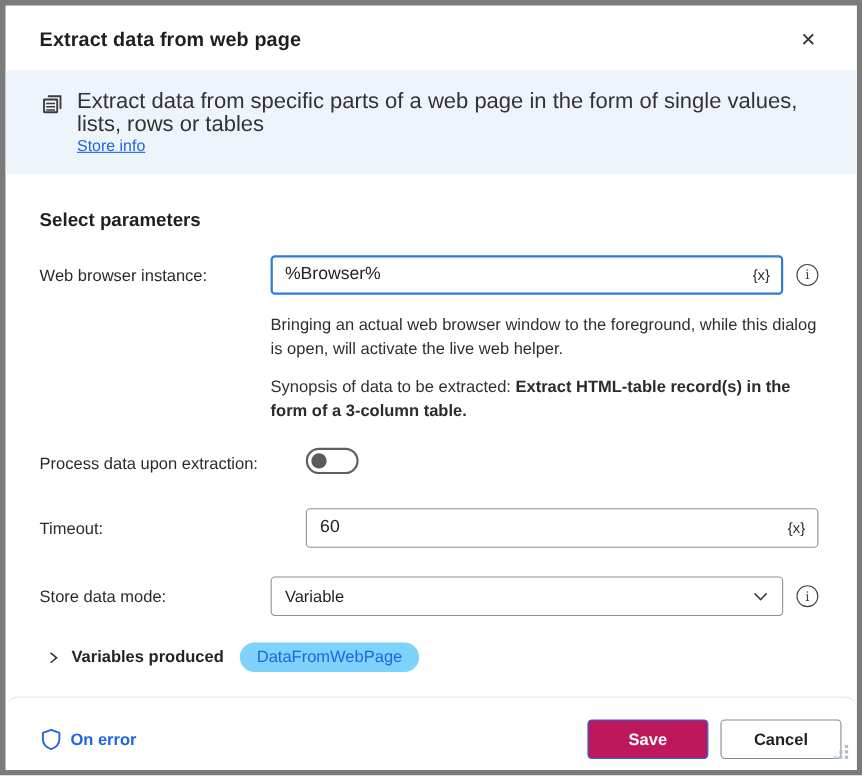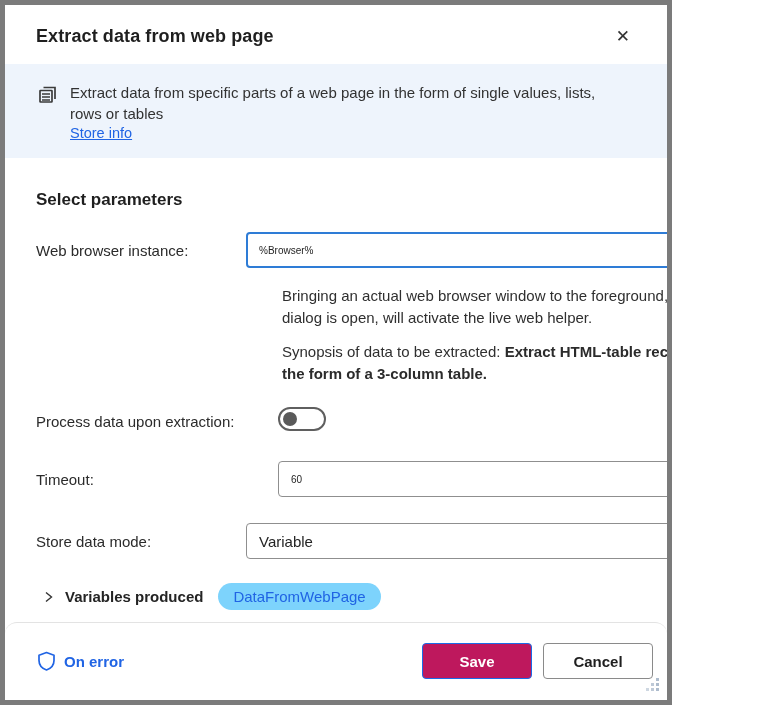--- a/index.html
+++ b/index.html
@@ -3,21 +3,21 @@
 <meta charset="utf-8">
 <style>
   * { margin: 0; padding: 0; box-sizing: border-box; }
   html, body { background: #ffffff; }
   body {
     font-family: "Liberation Sans", "DejaVu Sans", sans-serif;
     color: #2b2b2b;
     width: 784px; height: 705px;
   }
   .dialog {
-    width: 672px; height: 705px;
+    width: 784px; height: 705px;
     border: 5px solid #7b7b7b;
     background: #ffffff;
     display: flex; flex-direction: column;
     position: relative;
     overflow: hidden;
   }
   
   .dlg-header {
     display: flex; align-items: center; justify-content: space-between;
     padding: 19px 31px 15px 31px;
@@ -28,21 +28,21 @@
     background: none; border: none; cursor: pointer; padding: 4px 6px;
     font-family: "Liberation Sans", sans-serif;
   }
   
   .banner {
     background: #eef4fc;
     padding: 18px 40px 16px 31px;
     display: flex; gap: 11px; align-items: flex-start;
   }
   .banner-icon { flex: 0 0 auto; margin-top: 1px; }
-  .banner-text { font-size: 15px; line-height: 21px; color: #323232; }
+  .banner-text { font-size: 20px; line-height: 21px; color: #323232; }
   .more-info {
     display: inline-block; margin-top: 1px;
     color: #2064e4; text-decoration: underline;
     font-size: 14.5px; cursor: pointer;
   }
   
   .content { flex: 1 1 auto; padding: 0 31px; }
   .section-heading {
     font-size: 17px; font-weight: 700; color: #1f1f1f;
     margin: 32px 0 22px 0;
@@ -52,61 +52,61 @@
     grid-template-columns: 210px 466px 1fr;
     align-items: center;
   }
   .row-gap { margin-bottom: 26px; gap: 32px; }
   .param-label { font-size: 15px; color: #2b2b2b; padding-right: 10px; }
   .input-wrap { position: relative; width: 100%; }
   .text-input {
     width: 100%; height: 36px;
     border: 1px solid #8f8f8f; border-radius: 4px;
     padding: 0 42px 0 12px;
-    font-size: 10px; color: #242424;
+    font-size: 16px; color: #242424;
     font-family: "Liberation Sans", sans-serif;
     background: #fff; outline: none;
   }
   .text-input.focused { border: 2px solid #2e7cd6; padding-left: 11px; }
   .fx-btn {
     position: absolute; right: 9px; top: 50%; transform: translateY(-50%);
     font-size: 13.5px; color: #2b2b2b; background: none; border: none;
     cursor: pointer; padding: 2px 3px;
     font-family: "Liberation Sans", sans-serif;
   }
   .info-icon {
     width: 20px; height: 20px; border: 1px solid #424242; border-radius: 50%;
     display: flex; align-items: center; justify-content: center;
     font-size: 12px; color: #424242; margin-left: 12px;
     justify-self: start; cursor: default;
     font-family: "DejaVu Serif", serif; font-style: normal;
   }
   .desc-block { margin: 17px 0 22px 210px; width: 502px; }
-  .desc-block p { font-size: 15px; line-height: 22px; color: #2f2f2f; margin-left: 36px; }
+  .desc-block p { font-size: 15px; line-height: 22px; color: #2f2f2f; }
   .desc-block p + p { margin-top: 12px; }
   .bold { font-weight: 700; color: #2b2b2b; }
   
   .toggle {
     width: 48px; height: 24px; border: 2px solid #5f5f5f; border-radius: 13px;
     background: #fff; position: relative; cursor: pointer; display: inline-block;
   }
   .toggle .knob {
     position: absolute; left: 3px; top: 50%; transform: translateY(-50%);
     width: 14px; height: 14px; border-radius: 50%; background: #5a5a5a;
   }
   
   .select-box {
     width: 100%; height: 36px;
     border: 1px solid #8f8f8f; border-radius: 4px;
     display: flex; align-items: center; justify-content: space-between;
     padding: 0 12px; font-size: 15px; color: #242424;
     background: #fff; cursor: pointer;
   }
   
-  .vars-row { display: flex; align-items: center; gap: 9px; margin: 0 0 12px 5px; }
+  .vars-row { display: flex; align-items: center; gap: 9px; margin: 0 0 22px 5px; }
   .chevron-right { display: inline-flex; cursor: pointer; padding: 2px; }
   .vars-label { font-size: 15px; font-weight: 700; color: #242424; }
   .var-badge {
     background: #7dd3fc; color: #2064e4;
     border-radius: 14px; padding: 5px 15px;
     font-size: 15px; margin-left: 6px; cursor: pointer;
   }
   
   .dlg-footer {
     border-top: 1px solid #e3e3e3;

